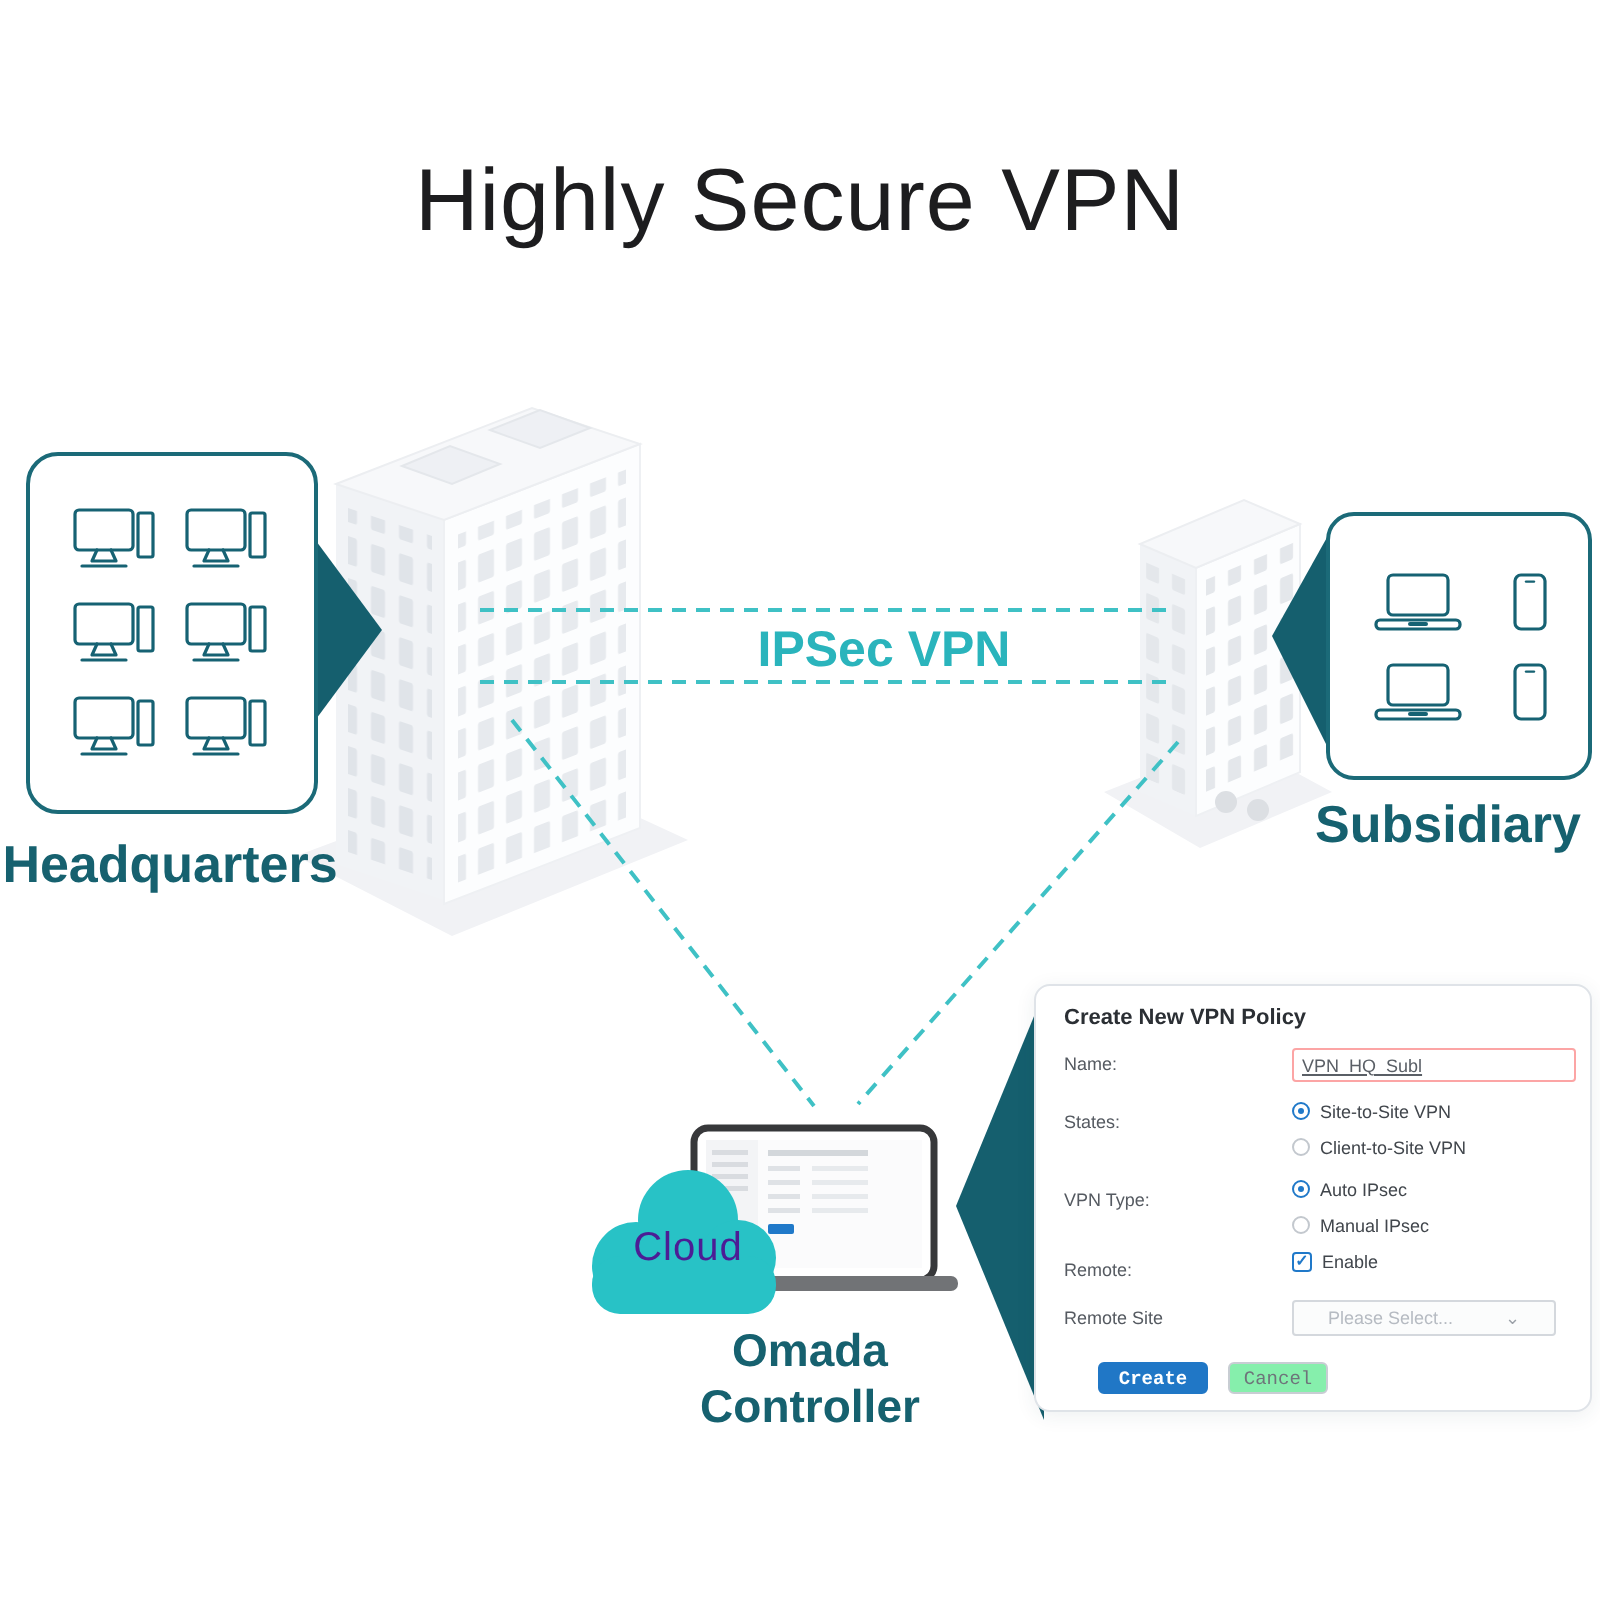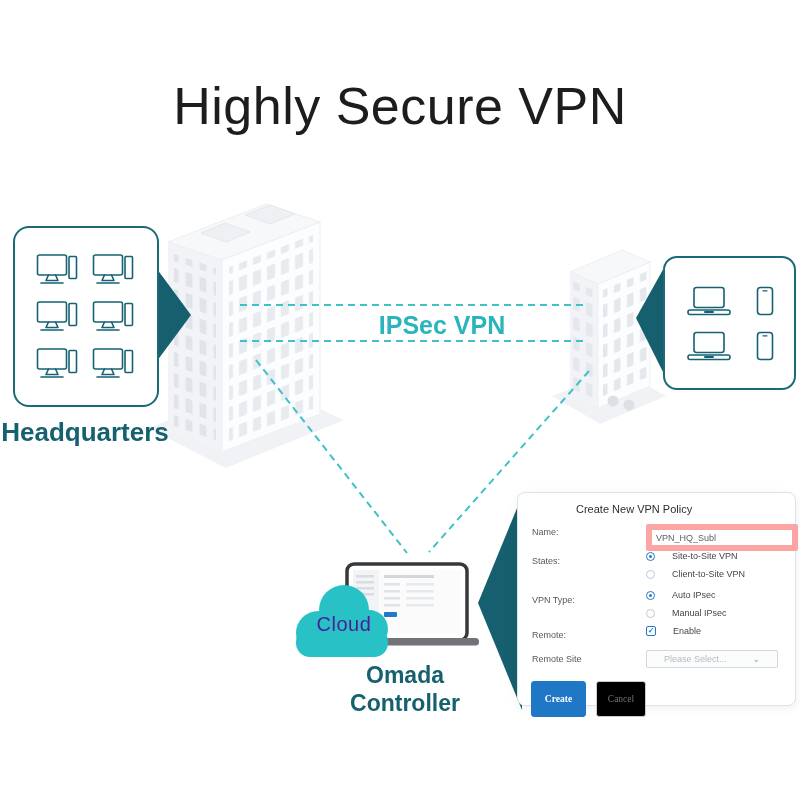--- a/index.html
+++ b/index.html
@@ -3,21 +3,21 @@
 <meta charset="utf-8">
 <style>
   html,body{margin:0;padding:0;background:#ffffff;}
   body{width:800px;height:800px;position:relative;overflow:hidden;
        font-family:"Liberation Sans",sans-serif;}
   .stage{position:absolute;left:0;top:0;width:800px;height:800px;}
   svg.diagram{position:absolute;left:0;top:0;}
 
   
   .page-title{position:absolute;left:0;top:76px;width:800px;text-align:center;
-    font-size:52px;font-weight:400;color:#1d1d1f;letter-spacing:.5px;}
+    font-size:44px;font-weight:400;color:#1d1d1f;letter-spacing:.5px;}
   .site-label{position:absolute;font-weight:700;color:#16616f;text-align:center;}
   .hq-label{left:-4px;top:417px;width:178px;font-size:26px;}
   .sub-label{left:650px;top:397px;width:148px;font-size:26px;}
   .ipsec-label{position:absolute;left:356px;top:311px;width:172px;text-align:center;
     font-size:25px;font-weight:700;color:#2ab4bc;}
   .cloud-label{position:absolute;left:301px;top:613px;width:86px;text-align:center;
     font-size:20px;font-weight:400;color:#4c1d95;letter-spacing:.5px;}
   .controller-label{position:absolute;left:315px;top:661px;width:180px;text-align:center;
     font-size:23px;font-weight:700;color:#16616f;line-height:28px;}
 
@@ -28,45 +28,45 @@
     column-gap:12px;row-gap:13px;justify-content:center;align-content:center;}
   .sub-box{left:663px;top:256px;width:129px;height:130px;border-radius:14px;
     display:grid;grid-template-columns:46px 18px;grid-template-rows:30px 30px;
     column-gap:24px;row-gap:15px;justify-content:center;align-content:center;}
   .device-box svg{display:block;}
 
   
   .panel{position:absolute;left:517px;top:492px;width:277px;height:212px;
     background:#ffffff;border:1px solid #dfe3e8;border-radius:8px;
     box-shadow:0 2px 10px rgba(40,60,80,.08);font-size:9px;color:#4b5056;}
-  .fp-title{position:absolute;left:14px;top:10px;font-size:11px;font-weight:400;color:#2b2f34;margin-left:44px;}
+  .fp-title{position:absolute;left:14px;top:10px;font-size:11px;font-weight:700;color:#2b2f34;}
   .flabel{position:absolute;left:14px;color:#555a61;}
-  .finput{position:absolute;left:128px;width:132px;height:15px;border:6px solid #fca5a5;
+  .finput{position:absolute;left:128px;width:132px;height:15px;border:1px solid #fca5a5;
     border-radius:2px;font-family:"Liberation Sans",sans-serif;font-size:9px;
-    color:#5a5f66;padding:0 4px;background:#fff;}
-  .frow{position:absolute;left:128px;display:flex;align-items:flex-end;gap:17px;}
+    color:#5a5f66;padding:0 4px;background:#fff;text-decoration:underline;}
+  .frow{position:absolute;left:128px;display:flex;align-items:flex-start;gap:5px;}
   .radio{width:9px;height:9px;border-radius:50%;border:1.5px solid #c3c8ce;
     box-sizing:border-box;background:#fff;position:relative;flex:0 0 auto;}
   .radio.sel{border-color:#2079c9;}
   .radio.sel::after{content:"";position:absolute;left:1.5px;top:1.5px;width:3px;height:3px;
     border-radius:50%;background:#2079c9;}
   .checkbox{width:10px;height:10px;border:1.5px solid #2079c9;border-radius:2px;
     box-sizing:border-box;background:#fff;display:flex;align-items:center;
     justify-content:center;flex:0 0 auto;}
   .checkbox .check{font-size:8px;line-height:1;color:#2079c9;font-weight:700;}
   .rlabel{color:#41464c;}
   .fselect{position:absolute;left:128px;width:132px;height:18px;border:1px solid #d4d8dd;
     border-radius:2px;background:#fbfcfc;color:#b6bbc2;display:flex;align-items:center;
     padding:0 17px;box-sizing:border-box;justify-content:space-between;}
   .fselect .chev{color:#9ba1a8;font-size:9px;line-height:1;}
-  .btn{position:absolute;height:36px;border-radius:3px;font-family:Liberation Serif, serif;
-    font-size:9.5px;display:flex;align-items:center;justify-content:center;cursor:pointer;}
+  .btn{position:absolute;height:16px;border-radius:3px;font-family:Liberation Mono, monospace;
+    font-size:9.5px;display:flex;align-items:center;justify-content:center;cursor:pointer;margin-left:18px;}
   .btn-create{left:13px;top:188px;width:55px;background:#2077c6;border:1px solid #2077c6;
     color:#ffffff;font-weight:700;}
-  .btn-cancel{left:78px;top:188px;width:50px;background:#000000;border:1px solid #c8cdd3;
+  .btn-cancel{left:78px;top:188px;width:50px;background:#86efac;border:1px solid #c8cdd3;
     color:#6e747a;}
 </style>
 </head>
 <body>
 
 <div class="stage">
 
   <svg class="diagram" width="800" height="800" viewBox="0 0 800 800">
     <defs>
       <pattern id="winR" width="14" height="21" patternUnits="userSpaceOnUse">
@@ -147,20 +147,21 @@
       <circle cx="318" cy="633" r="22"></circle>
       <circle cx="344" cy="610" r="25"></circle>
       <circle cx="369" cy="629" r="19"></circle>
       <rect x="296" y="628" width="92" height="29" rx="14"></rect>
     </g>
   </svg>
 
   <div class="page-title">Highly Secure VPN</div>
   <div class="ipsec-label">IPSec VPN</div>
   <div class="site-label hq-label">Headquarters</div>
+  <div class="site-label sub-label">Subsidiary</div>
   <div class="cloud-label">Cloud</div>
   <div class="controller-label">
     <div>Omada</div>
     <div>Controller</div>
   </div>
 
   <div class="device-box hq-box">
     <svg width="44" height="34" viewBox="0 0 44 34" fill="none" stroke="#166273" stroke-width="1.6" stroke-linecap="round" stroke-linejoin="round">
       <rect x="1.5" y="2" width="29" height="20" rx="2"></rect>
         <rect x="33" y="3.5" width="7.5" height="22" rx="1"></rect>

